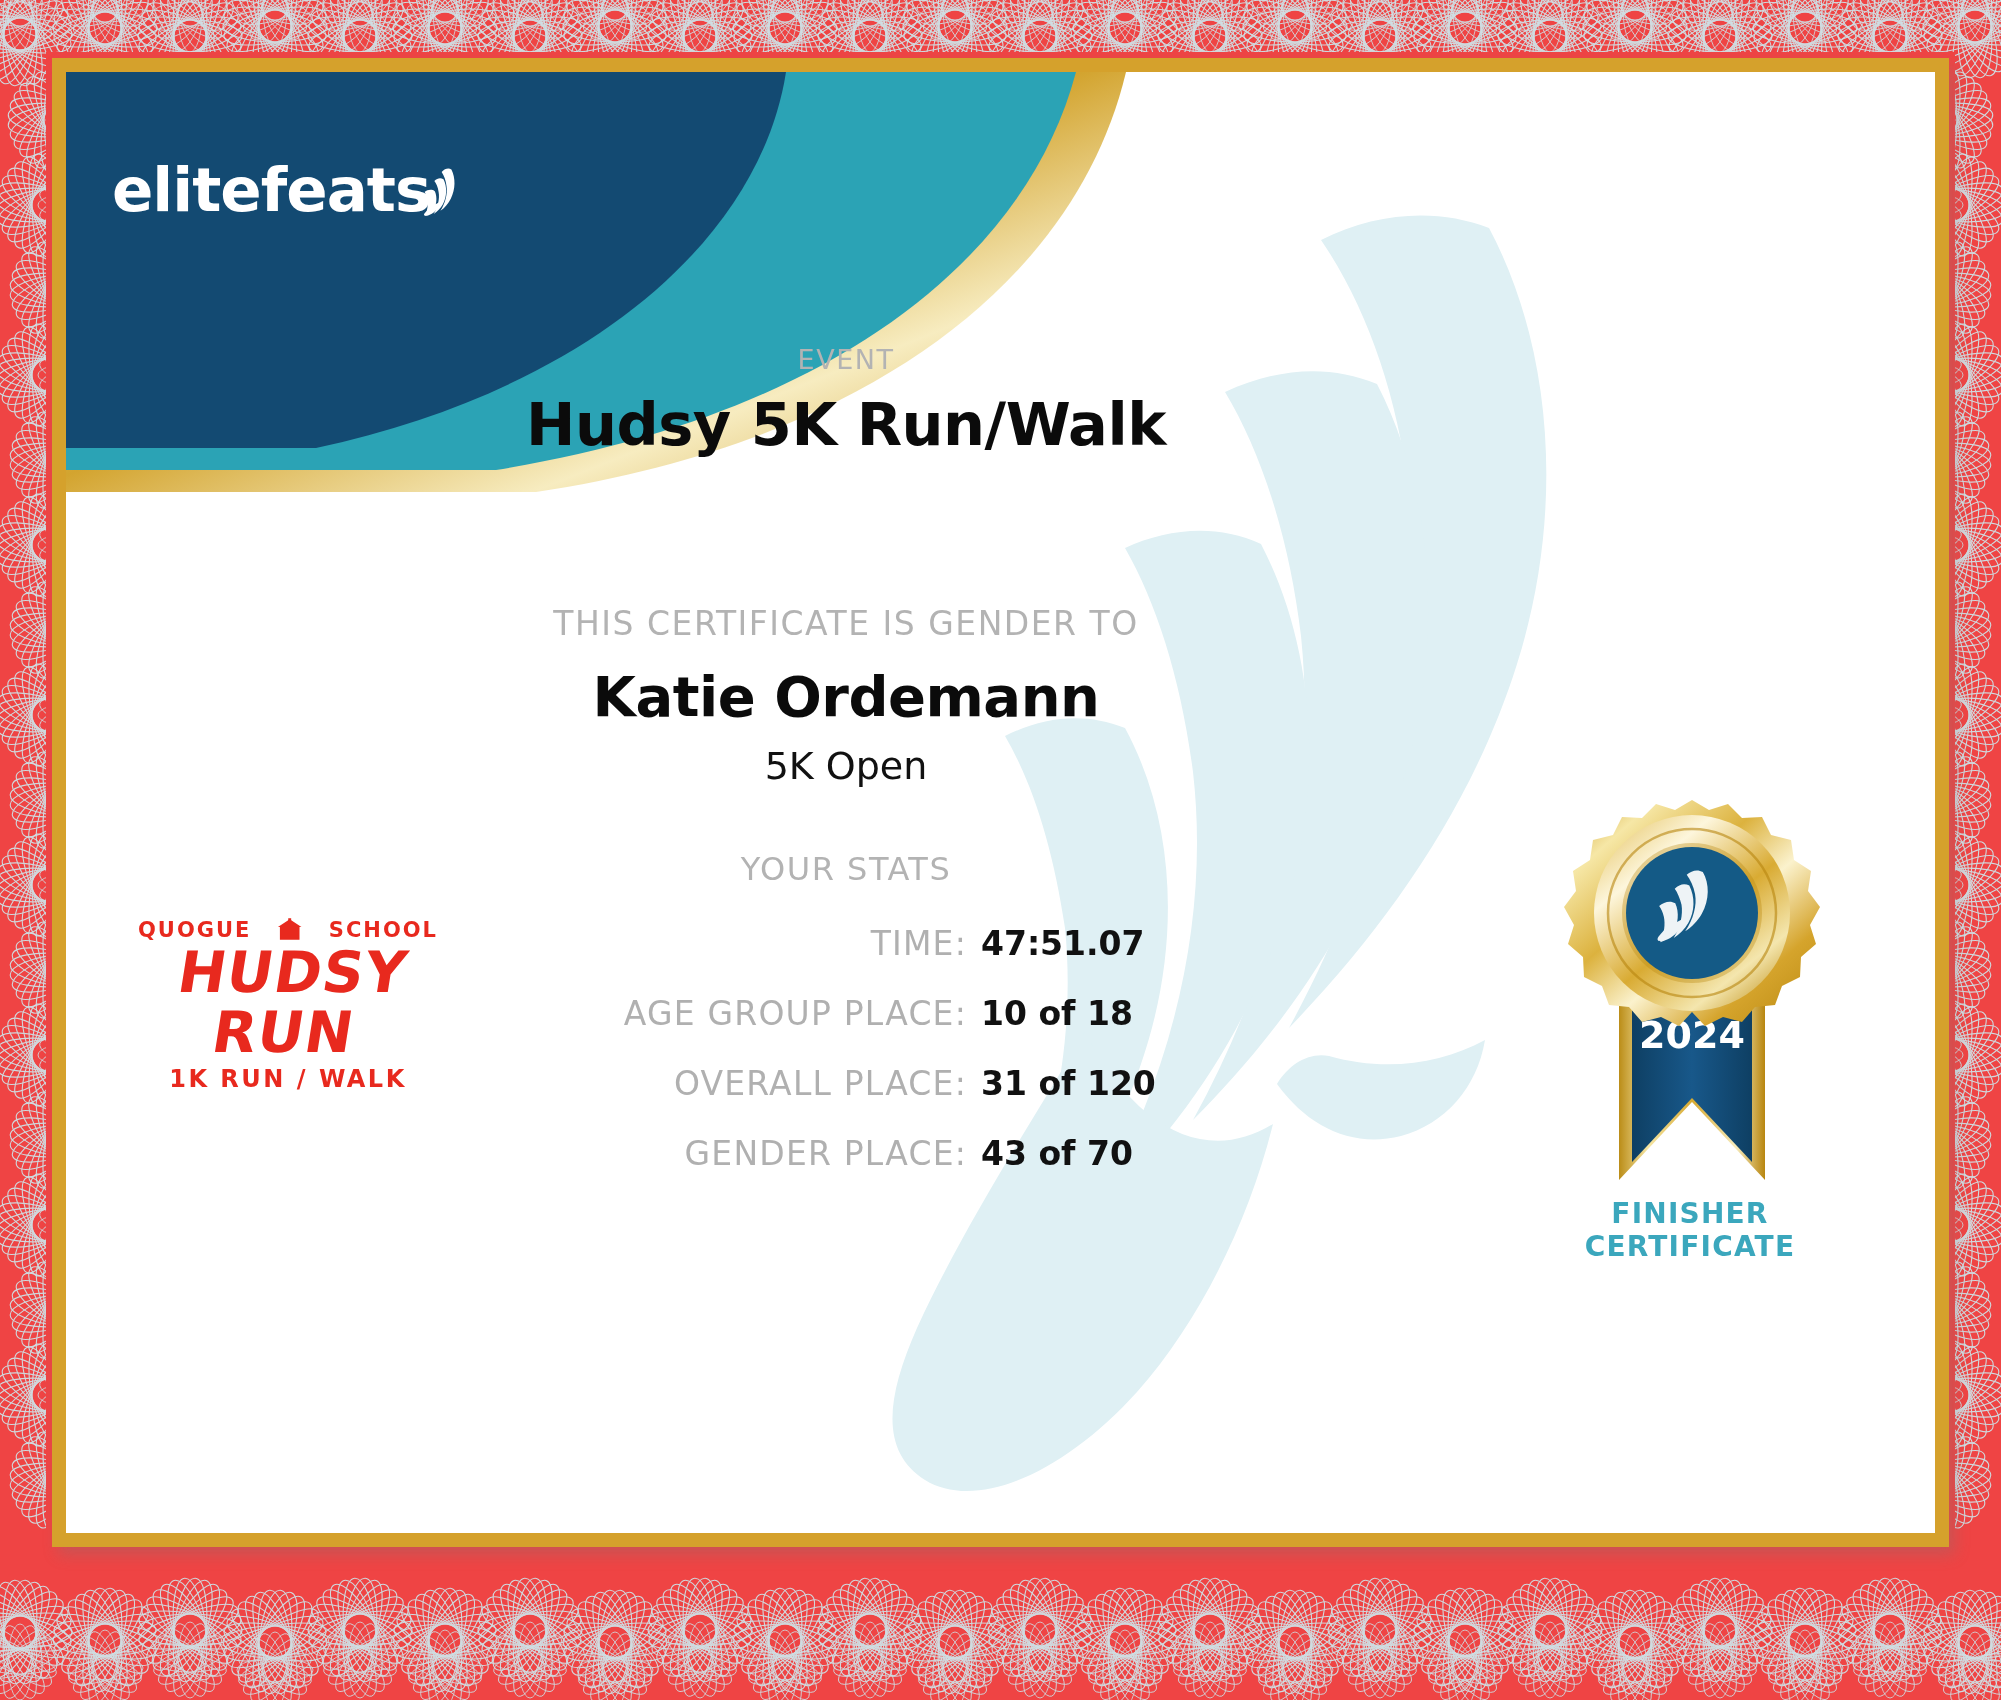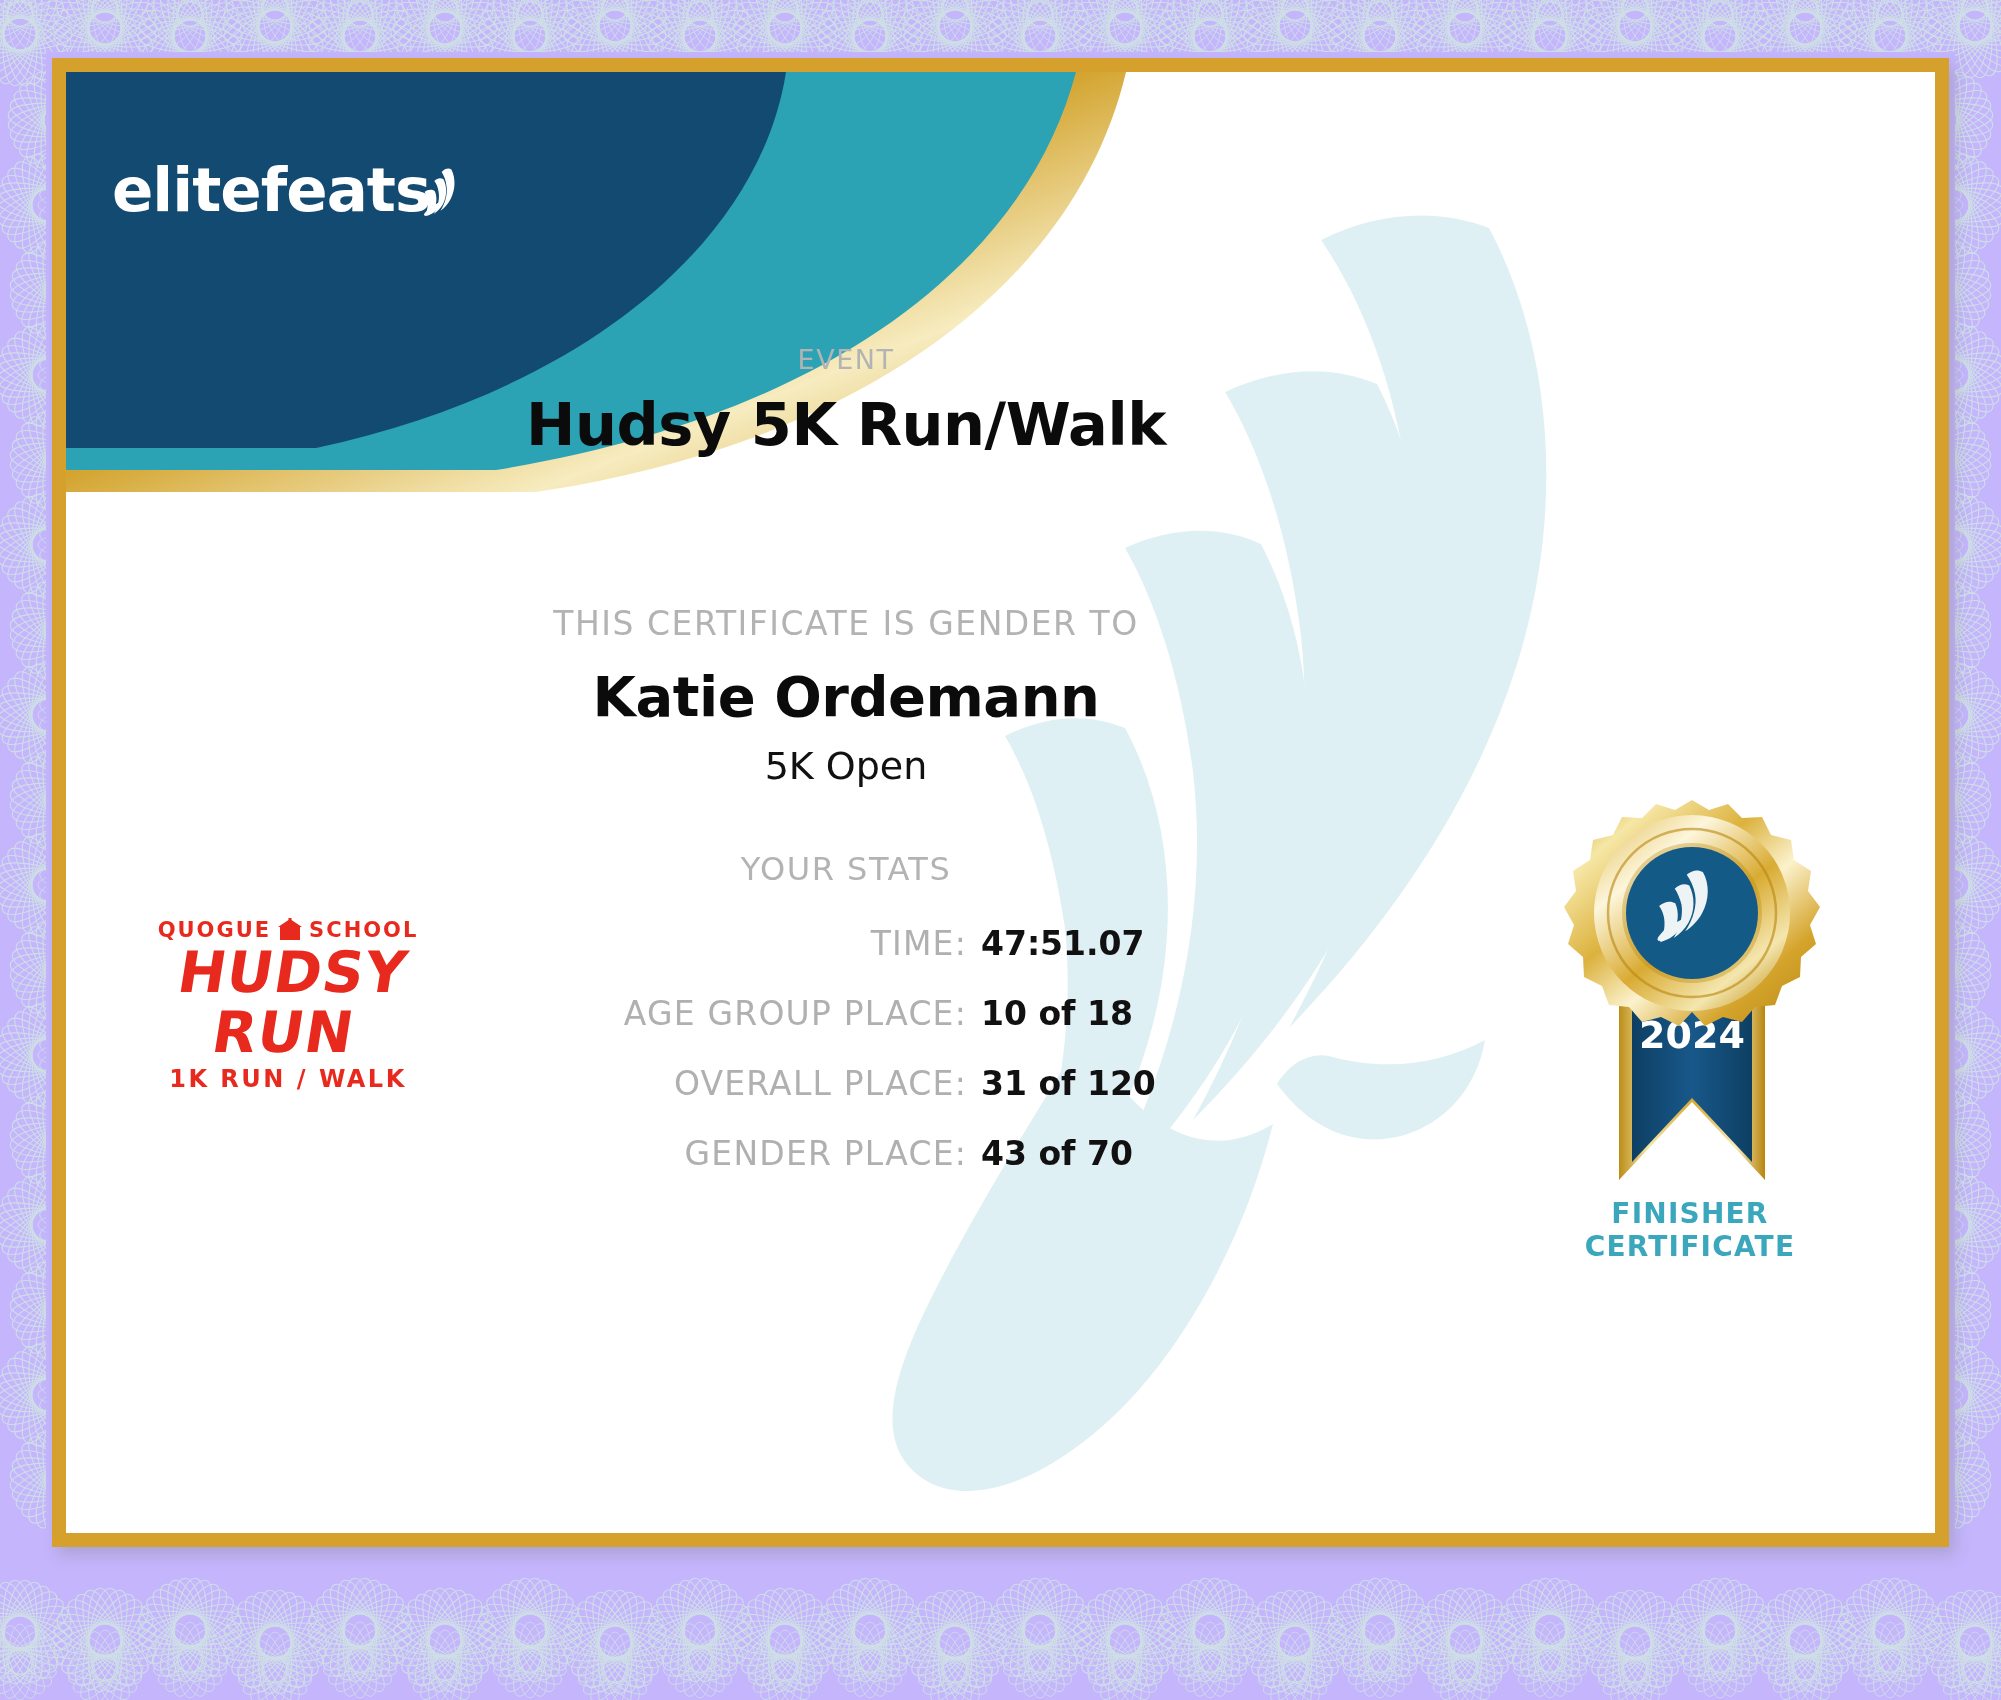--- a/index.html
+++ b/index.html
@@ -12,21 +12,21 @@
     height: 1700px;
     font-family: "Liberation Sans", sans-serif;
     overflow: hidden;
     position: relative;
   }
 
   
   #page {
     position: absolute;
     inset: 0;
-    background: #c4b5fd;
+    background: #ef4444;
     overflow: hidden;
   }
   #guilloche {
     position: absolute;
     inset: 0;
     width: 2001px;
     height: 1700px;
   }
 
   
@@ -194,21 +194,21 @@
     position: absolute;
     left: 72px;
     top: 845px;
     width: 300px;
     height: 140px;
   }
   #logo-top-row {
     display: flex;
     align-items: center;
     justify-content: center;
-    gap: 4px;
+    gap: 24px;
     height: 26px;
   }
   .logo-top-text {
     font-family: "DejaVu Sans", sans-serif;
     font-size: 21px;
     font-weight: 700;
     color: #e8291e;
     letter-spacing: 2px;
   }
   #logo-main {

